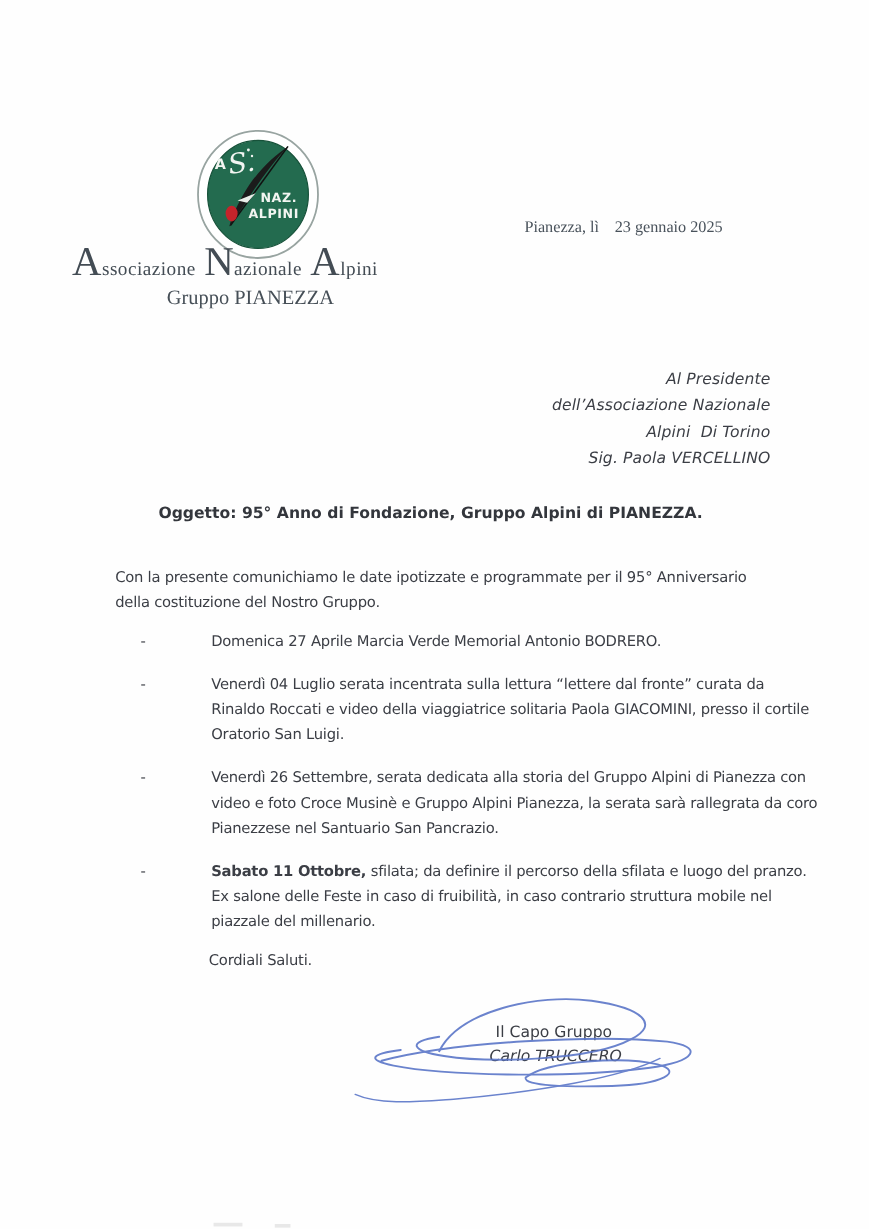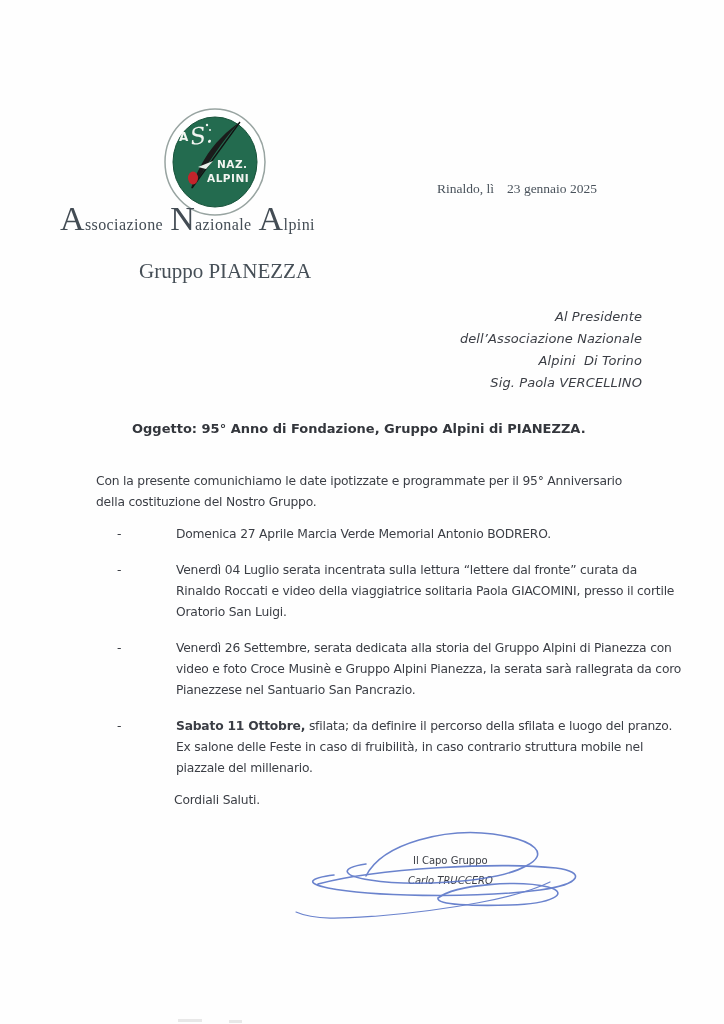--- a/index.html
+++ b/index.html
@@ -11,22 +11,22 @@
   
   .logo { position:absolute; left:162px; top:106px; width:106px; height:112px; }
   .org-name {
     position:absolute; left:60px; top:200px;
     font-family:"Liberation Serif", serif; font-size:16px; color:#434c54;
     white-space:nowrap; letter-spacing:0.4px;
   }
   .org-word { display:inline-block; margin-right:7px; }
   .org-word::first-letter { font-size:34px; }
   .group-name {
-    position:absolute; left:139px; top:259px;
-    font-family:"Liberation Serif", serif; font-size:21px; color:#464f57;text-align:center;
+    position:absolute; left:139px; top:238px;
+    font-family:"Liberation Serif", serif; font-size:17px; color:#464f57;text-align:center;
   }
   .date-line {
     position:absolute; left:437px; top:181px;
     font-family:"Liberation Serif", serif; font-size:13.5px; color:#49525b;
     white-space:nowrap;
   }
   .date-value { margin-left:13px; }
 
   
   .recipient {
@@ -45,21 +45,21 @@
   .bodytext { font-size:12.3px; letter-spacing:-0.2px; line-height:21px; color:#3b3e45; }
   .intro { position:absolute; left:96px; top:471px; width:584px; white-space:pre-line; }
   .events { position:absolute; left:96px; top:524px; width:590px; list-style:none; margin:0; padding:0; }
   .events li { display:flex; margin-bottom:15px; }
   .dash { width:39px; padding-left:21px; box-sizing:border-box; flex:none; }
   .li-text { flex:1; white-space:pre-line;margin-left:41px; }
   .lead { font-weight:bold; }
   .closing { position:absolute; left:174px; top:790px; }
 
   
-  .sig-text { position:absolute; left:413px; top:851px; font-size:10px; line-height:20px; color:#3b3e45; }
+  .sig-text { position:absolute; left:413px; top:851px; font-size:13px; line-height:20px; color:#3b3e45; }
   .sig-name { font-style:italic; display:block; margin-left:-5px; }
   .sig-scribble { position:absolute; left:288px; top:824px; width:352px; height:100px; pointer-events:none; }
 
   
   .artifact { position:absolute; background:#dedede; opacity:0.7; }
   .artifact.a1 { left:178px; top:1019px; width:24px; height:3px; }
   .artifact.a2 { left:229px; top:1020px; width:13px; height:3px; }
 
   .logo-letter { font-family:"DejaVu Sans", sans-serif; font-weight:bold; fill:#f2f5f1; }
   .logo-script { font-family:"DejaVu Serif", serif; font-style:italic; fill:#f2f5f1; }
@@ -80,21 +80,21 @@
       <circle cx="45" cy="19" r="1.2" fill="#f2f5f1"></circle>
       <circle cx="48" cy="24" r="1" fill="#f2f5f1"></circle>
       <text x="17" y="35" font-size="12" class="logo-letter">A</text>
       <text x="28" y="38" font-size="23" class="logo-script" transform="rotate(-8 36 30)">S.</text>
       <text x="55" y="62" font-size="10.5" letter-spacing="0.5" class="logo-letter">NAZ.</text>
       <text x="45" y="76" font-size="10.5" letter-spacing="0.5" class="logo-letter">ALPINI</text>
     </svg>
   </div>
 
   <div class="date-line">
-    <span>Rinaldo, lì</span><span class="date-value">23 gennaio 2025</span>
+    <span>Pianezza, lì</span><span class="date-value">23 gennaio 2025</span>
   </div>
 
   <div class="org-name">
     <span class="org-word">Associazione</span><span class="org-word">Nazionale</span><span class="org-word">Alpini</span>
   </div>
   <div class="group-name">Gruppo PIANEZZA</div>
 
   <div class="recipient">
     <div>Al Presidente</div>
     <div>dell’Associazione Nazionale</div>

